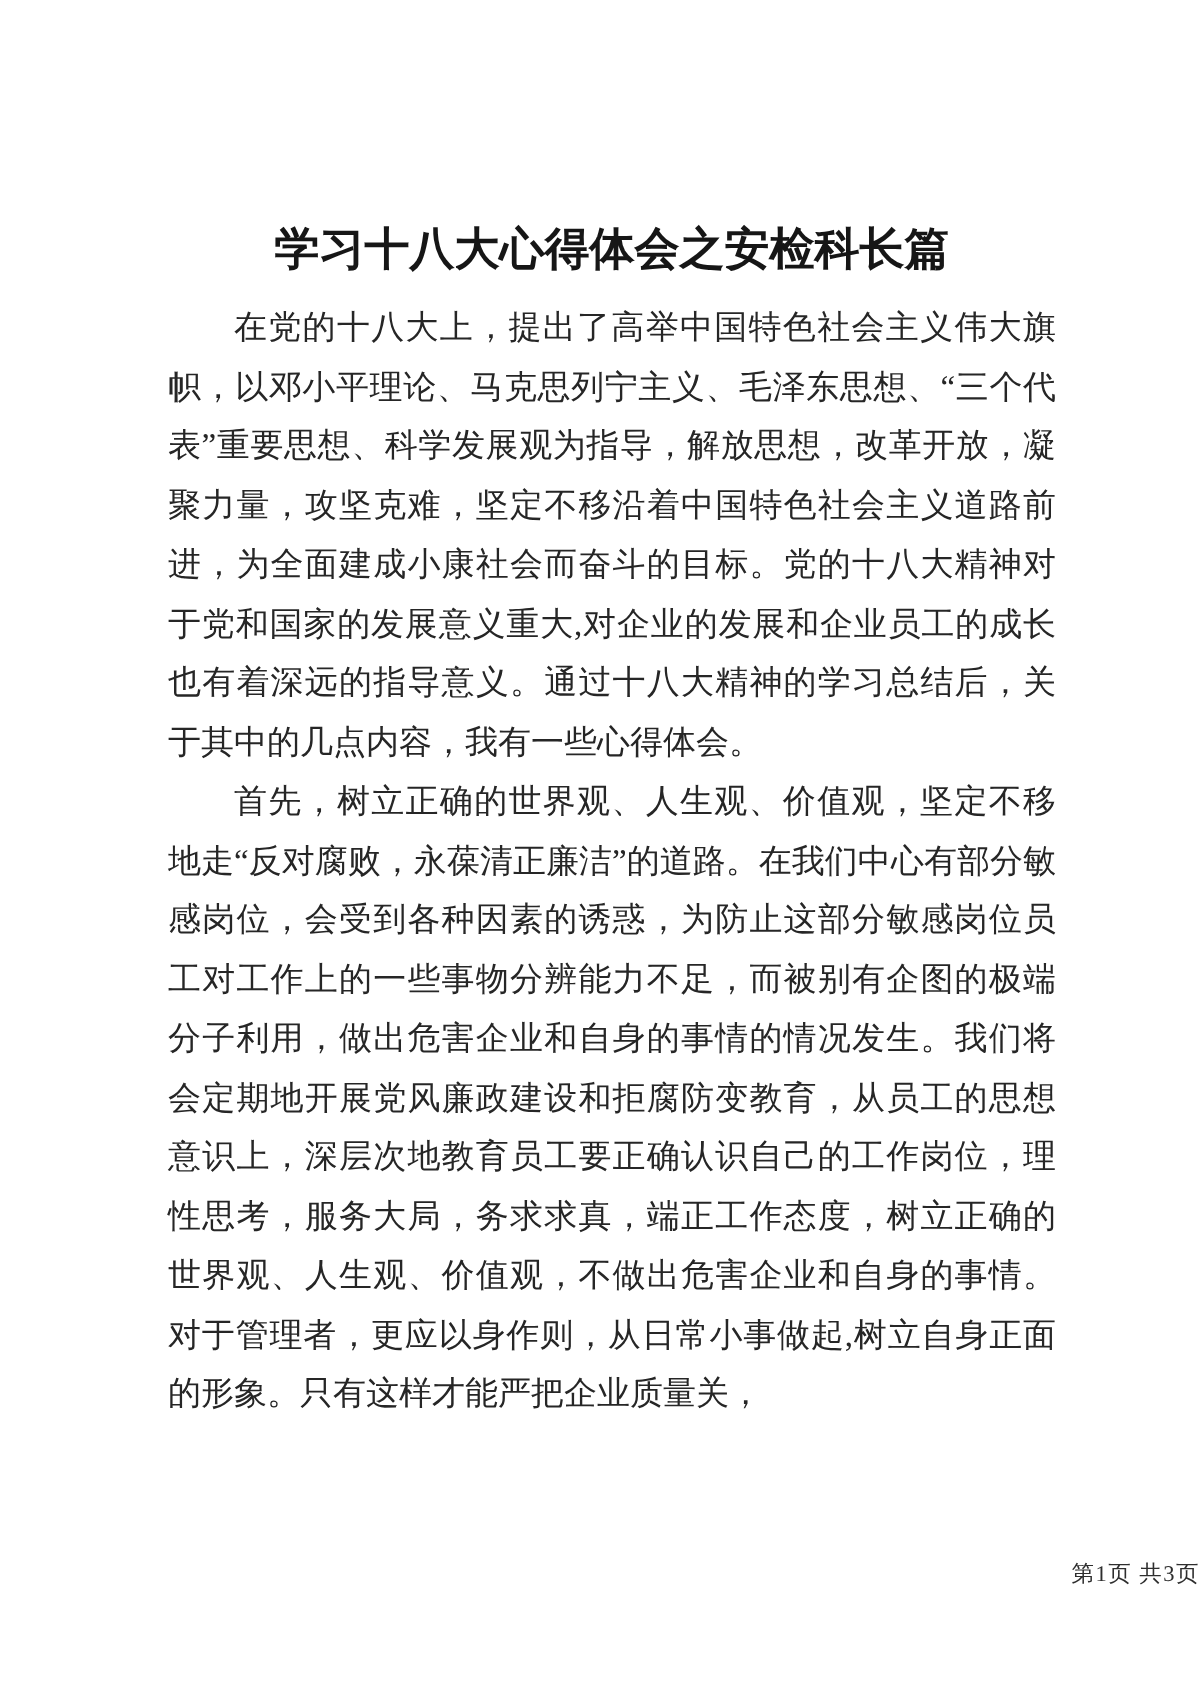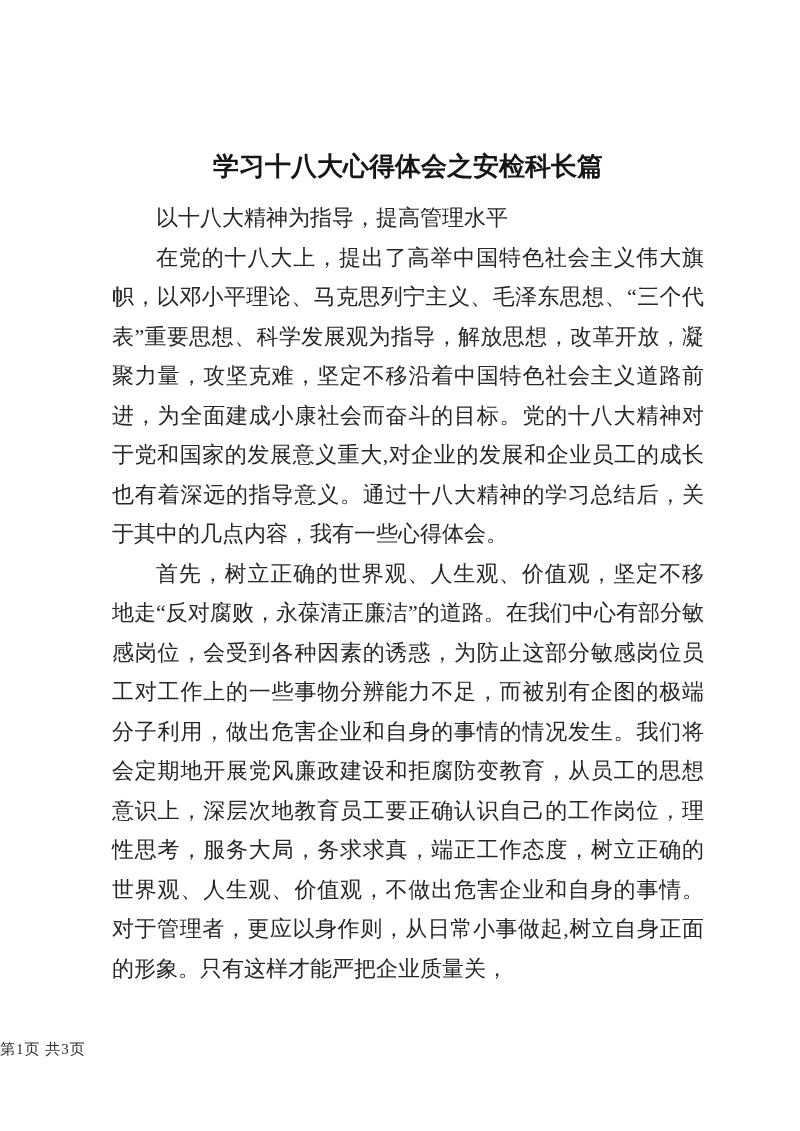--- a/index.html
+++ b/index.html
@@ -16,21 +16,21 @@
     color: #262626;
     overflow: hidden;
   }
   .content {
     position: absolute;
     left: 112px;
     top: 146px;
     width: 592px;
   }
   .doc-title {
-    font-size: 26px;
+    font-size: 30px;
     line-height: 42px;
     font-weight: 700;
     text-align: center;
     letter-spacing: 0px;
     color: #161616;
     margin: 0 0 10px 0;
   }
   .body-line, .body-para {
     font-size: 22px;
     line-height: 39.5px;
@@ -41,32 +41,31 @@
     color: #262626;
   }
   .body-line {
     text-align: left;
   }
   .footer {
     position: absolute;
     left: 0;
     right: 0;
     top: 1040px;
-    text-align: left;
+    text-align: right;
     font-size: 15px;
     letter-spacing: 1px;
     color: #2e2e2e;
   }
 </style>
 </head>
 <body>
 
 <div class="page">
   <div class="content">
     <h1 class="doc-title">学习十八大心得体会之安检科长篇</h1>
-    <p class="body-line">以十八大精神为指导，提高管理水平</p>
     <p class="body-para">在党的十八大上，提出了高举中国特色社会主义伟大旗帜，以邓小平理论、马克思列宁主义、毛泽东思想、“三个代表”重要思想、科学发展观为指导，解放思想，改革开放，凝聚力量，攻坚克难，坚定不移沿着中国特色社会主义道路前进，为全面建成小康社会而奋斗的目标。党的十八大精神对于党和国家的发展意义重大,对企业的发展和企业员工的成长也有着深远的指导意义。通过十八大精神的学习总结后，关于其中的几点内容，我有一些心得体会。</p>
     <p class="body-para">首先，树立正确的世界观、人生观、价值观，坚定不移地走“反对腐败，永葆清正廉洁”的道路。在我们中心有部分敏感岗位，会受到各种因素的诱惑，为防止这部分敏感岗位员工对工作上的一些事物分辨能力不足，而被别有企图的极端分子利用，做出危害企业和自身的事情的情况发生。我们将会定期地开展党风廉政建设和拒腐防变教育，从员工的思想意识上，深层次地教育员工要正确认识自己的工作岗位，理性思考，服务大局，务求求真，端正工作态度，树立正确的世界观、人生观、价值观，不做出危害企业和自身的事情。对于管理者，更应以身作则，从日常小事做起,树立自身正面的形象。只有这样才能严把企业质量关，</p>
   </div>
   <div class="footer">
     <span>第1页 共3页</span>
   </div>
 </div>
 
 </body></html>

